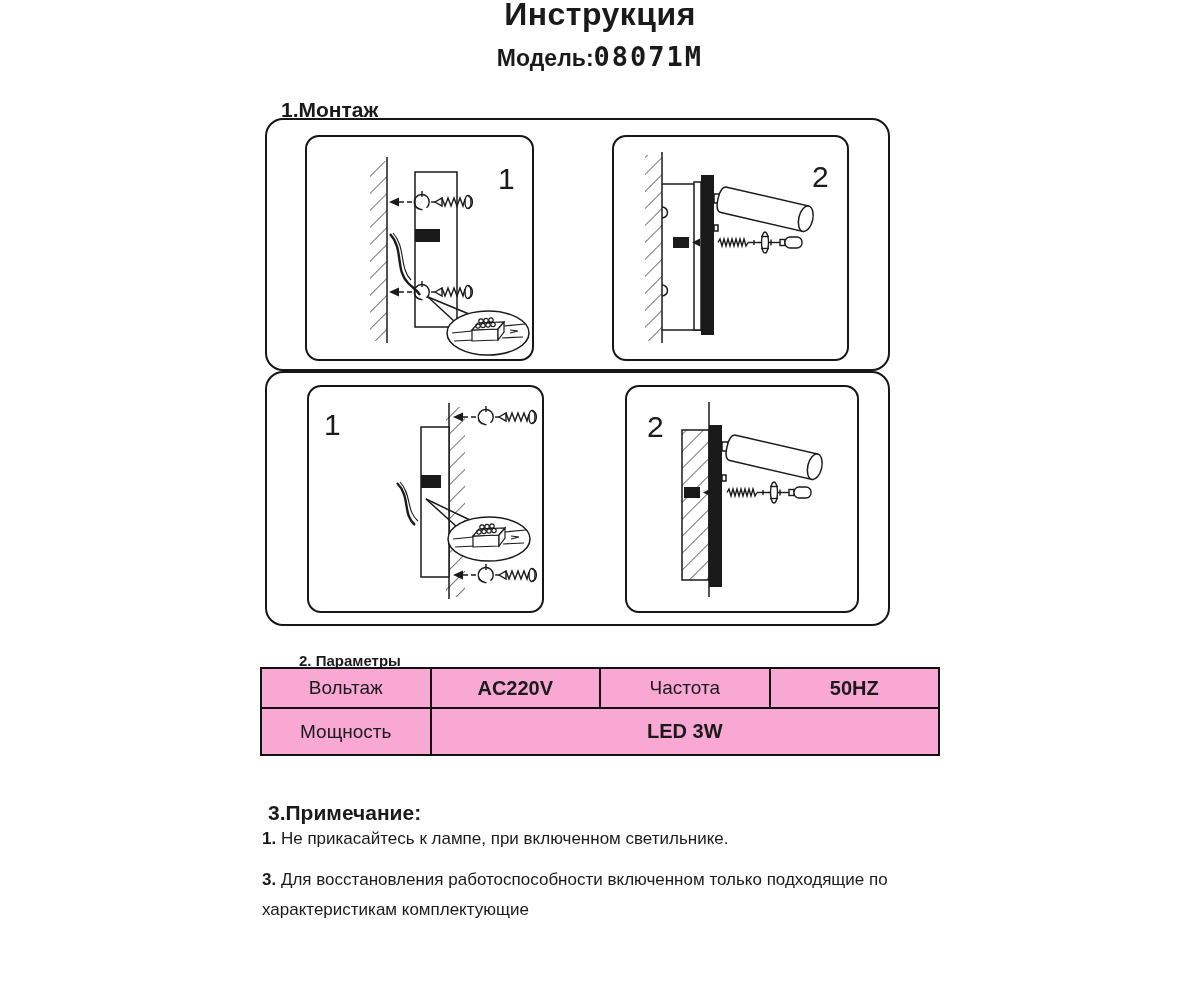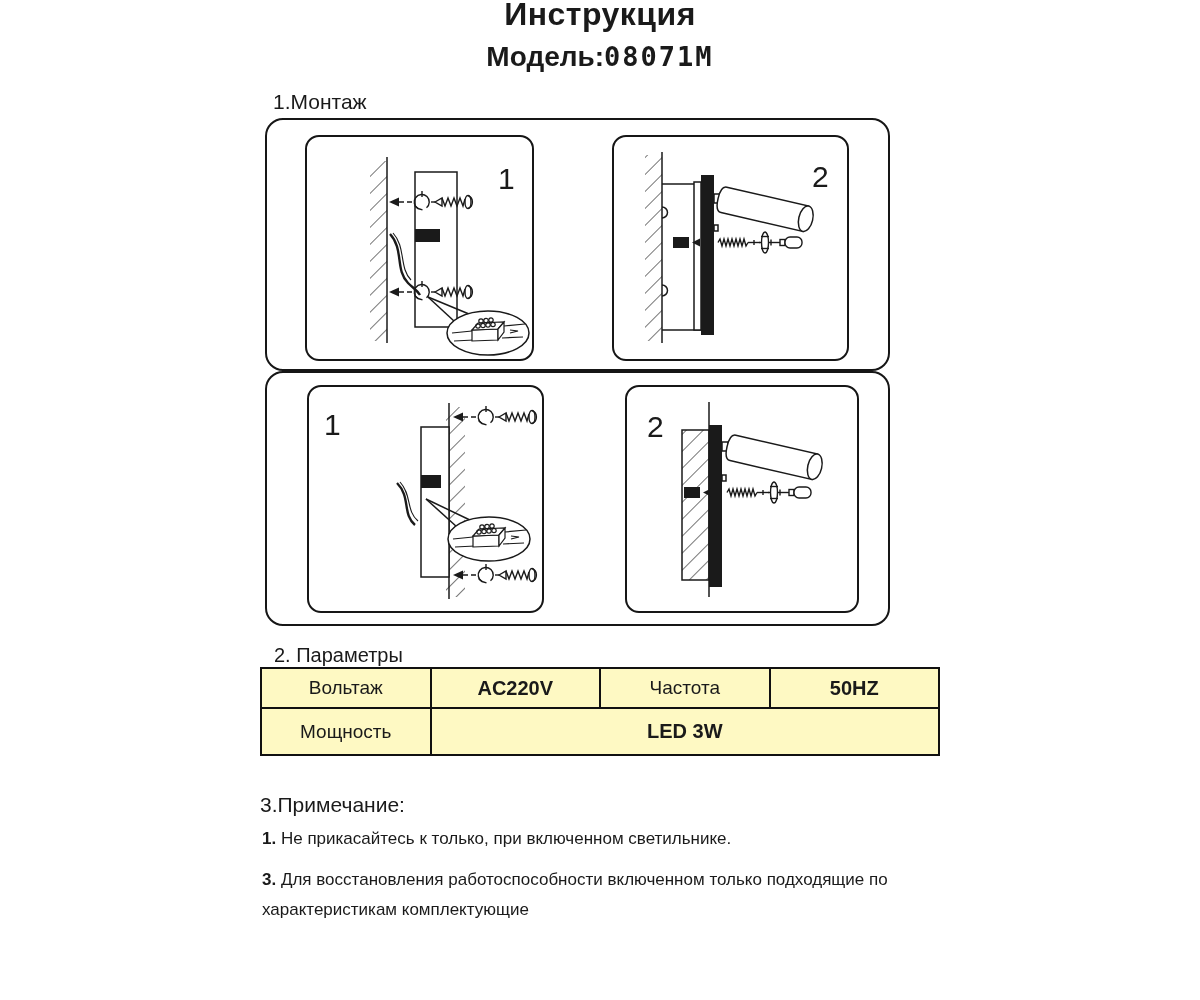--- a/index.html
+++ b/index.html
@@ -5,45 +5,45 @@
   html,body{margin:0;padding:0;}
   body{
     width:1200px;height:1000px;background:#ffffff;position:relative;overflow:hidden;
     font-family:"Liberation Sans",sans-serif;color:#1a1a1a;
   }
   .page-title{
     position:absolute;top:-4px;left:0;width:1200px;text-align:center;
     font-size:32px;font-weight:bold;margin:0;letter-spacing:0.5px;
   }
   .model-line{position:absolute;top:41px;left:0;width:1200px;text-align:center;white-space:nowrap;}
-  .model-label{font-size:28px;font-weight:bold;}
+  .model-label{font-size:23px;font-weight:bold;}
   .model-value{font-size:27px;font-weight:bold;font-family:"DejaVu Sans Mono",monospace;letter-spacing:2px;}
-  .sec-heading{position:absolute;margin:8px;font-weight:normal;font-size:21px;text-align:right;}
+  .sec-heading{position:absolute;margin:16px;font-weight:bold;font-size:21px;text-align:right;}
   #h-montage{left:265px;top:82px;}
-  #h-params{left:266px;top:636px;font-size:20px;}
+  #h-params{left:283px;top:636px;font-size:15px;}
   #h-notes{left:252px;top:785px;}
   .panel{
     position:absolute;left:265px;width:621px;background:#fff;
     border:2px solid #161616;border-radius:18px;
   }
   #panel1{top:118px;height:249px;}
   #panel2{top:371px;height:251px;}
   .dbox{
     position:absolute;background:#fff;
     border:2px solid #161616;border-radius:14px;
   }
   #dboxA{left:38px;top:15px;width:225px;height:222px;}
   #dboxB{left:345px;top:15px;width:233px;height:222px;}
   #dboxC{left:40px;top:12px;width:233px;height:224px;}
   #dboxD{left:358px;top:12px;width:230px;height:224px;}
   .dbox svg{display:block;}
   .step-num{font-size:30px;fill:#1a1a1a;font-family:"Liberation Sans",sans-serif;}
   table.params{
     position:absolute;left:260px;top:667px;width:680px;
-    border-collapse:collapse;table-layout:fixed;background:#fef9c3;
+    border-collapse:collapse;table-layout:fixed;background:#f9a8d4;
   }
   table.params td{border:2px solid #111111;padding:0;text-align:center;vertical-align:middle;}
   table.params tr.r1 td{height:38px;}
   table.params tr.r2 td{height:45px;}
   td.lab{font-size:19px;font-weight:normal;}
   td.val{font-size:20px;font-weight:bold;}
   td.val-span{font-size:20px;font-weight:bold;text-align:left;padding-left:56px;border-radius:14px;}
   .notes{position:absolute;left:262px;top:824px;width:692px;}
   .notes p{margin:0 0 11px 0;font-size:17px;line-height:30px;}
   .notes b{font-weight:bold;}
@@ -220,16 +220,16 @@
   <tr class="r2">
     <td class="lab">Мощность</td>
     <td class="val-span" colspan="3">LED 3W</td>
   </tr>
 </tbody>
   </table>
 
 <h2 class="sec-heading" id="h-notes">3.Примечание:</h2>
 
 <div class="notes">
-  <p><b>1.</b> <span>Не прикасайтесь к только, при включенном светильнике.</span></p>
+  <p><b>1.</b> <span>Не прикасайтесь к лампе, при включенном светильнике.</span></p>
   <p><b>3.</b> <span>Для восстановления работоспособности включенном только подходящие по характеристикам комплектующие</span></p>
 
 </div>
 
 </body></html>

